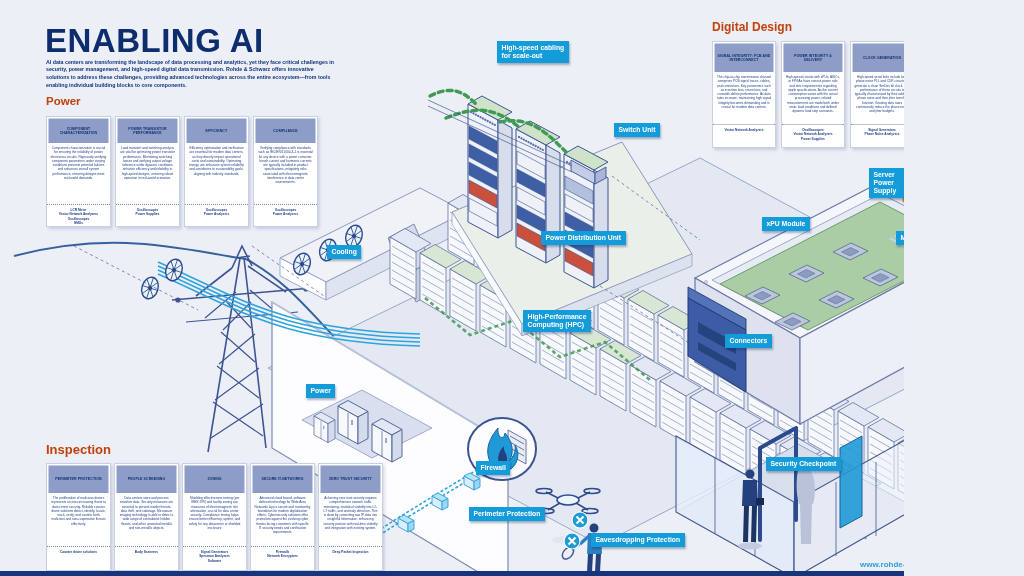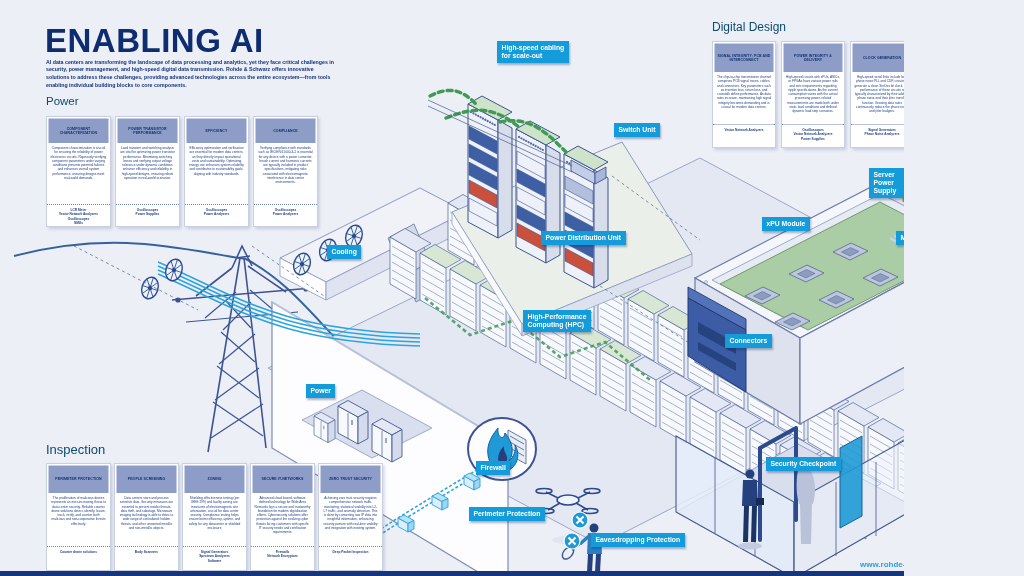--- a/index.html
+++ b/index.html
@@ -5,21 +5,21 @@
   *{margin:0;padding:0;box-sizing:border-box}
   html,body{width:1024px;height:576px;overflow:hidden}
   body{font-family:"Liberation Sans",sans-serif;background:#edeff7}
   .poster{position:relative;width:904px;height:576px;background:#edeff7;color:#11357e;overflow:hidden}
   .illu{position:absolute;left:0;top:0;width:1024px;height:576px;z-index:1}
 
   .page-title{position:absolute;left:45px;top:22px;font-size:33px;font-weight:800;letter-spacing:.5px;color:#0e2d6e;z-index:2}
   .intro{position:absolute;left:46px;top:58px;width:292px;height:40px;z-index:2}
   .intro-inner{width:584px;transform:scale(.5);transform-origin:0 0;font-size:10.5px;line-height:1.45;font-weight:700;color:#12securely}
   .intro-inner{color:#12347a}
-  .sec-h{position:absolute;font-size:11.5px;font-weight:400;color:#0c4a6e;z-index:3}
+  .sec-h{position:absolute;font-size:11.5px;font-weight:700;color:#c2410c;z-index:3}
   #h-power{left:46px;top:95px}
   #h-resilience{left:46px;top:442px;font-size:13px}
   #h-dd{left:712px;top:20px;font-size:12px}
 
   .cards{position:absolute;display:flex;z-index:3}
   #power-cards{left:46px;top:116px;gap:4px}
   #resilience-cards{left:46px;top:463px;gap:3px}
   #dd-cards{left:712px;top:41px;gap:5px}
   .card{background:#fff;border:.5px solid #c9d0e2;box-shadow:1.5px 2px 3px rgba(60,80,140,.22);overflow:hidden}
   #power-cards .card{width:65px;height:111px}

